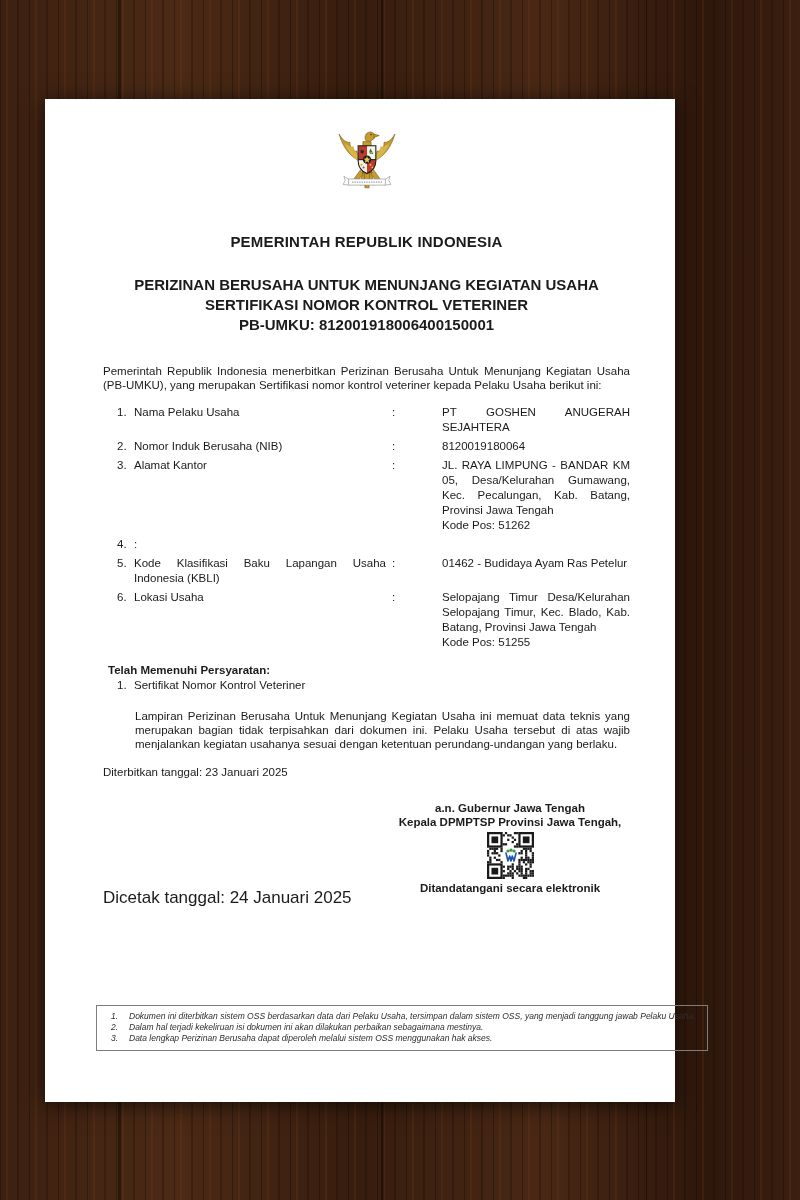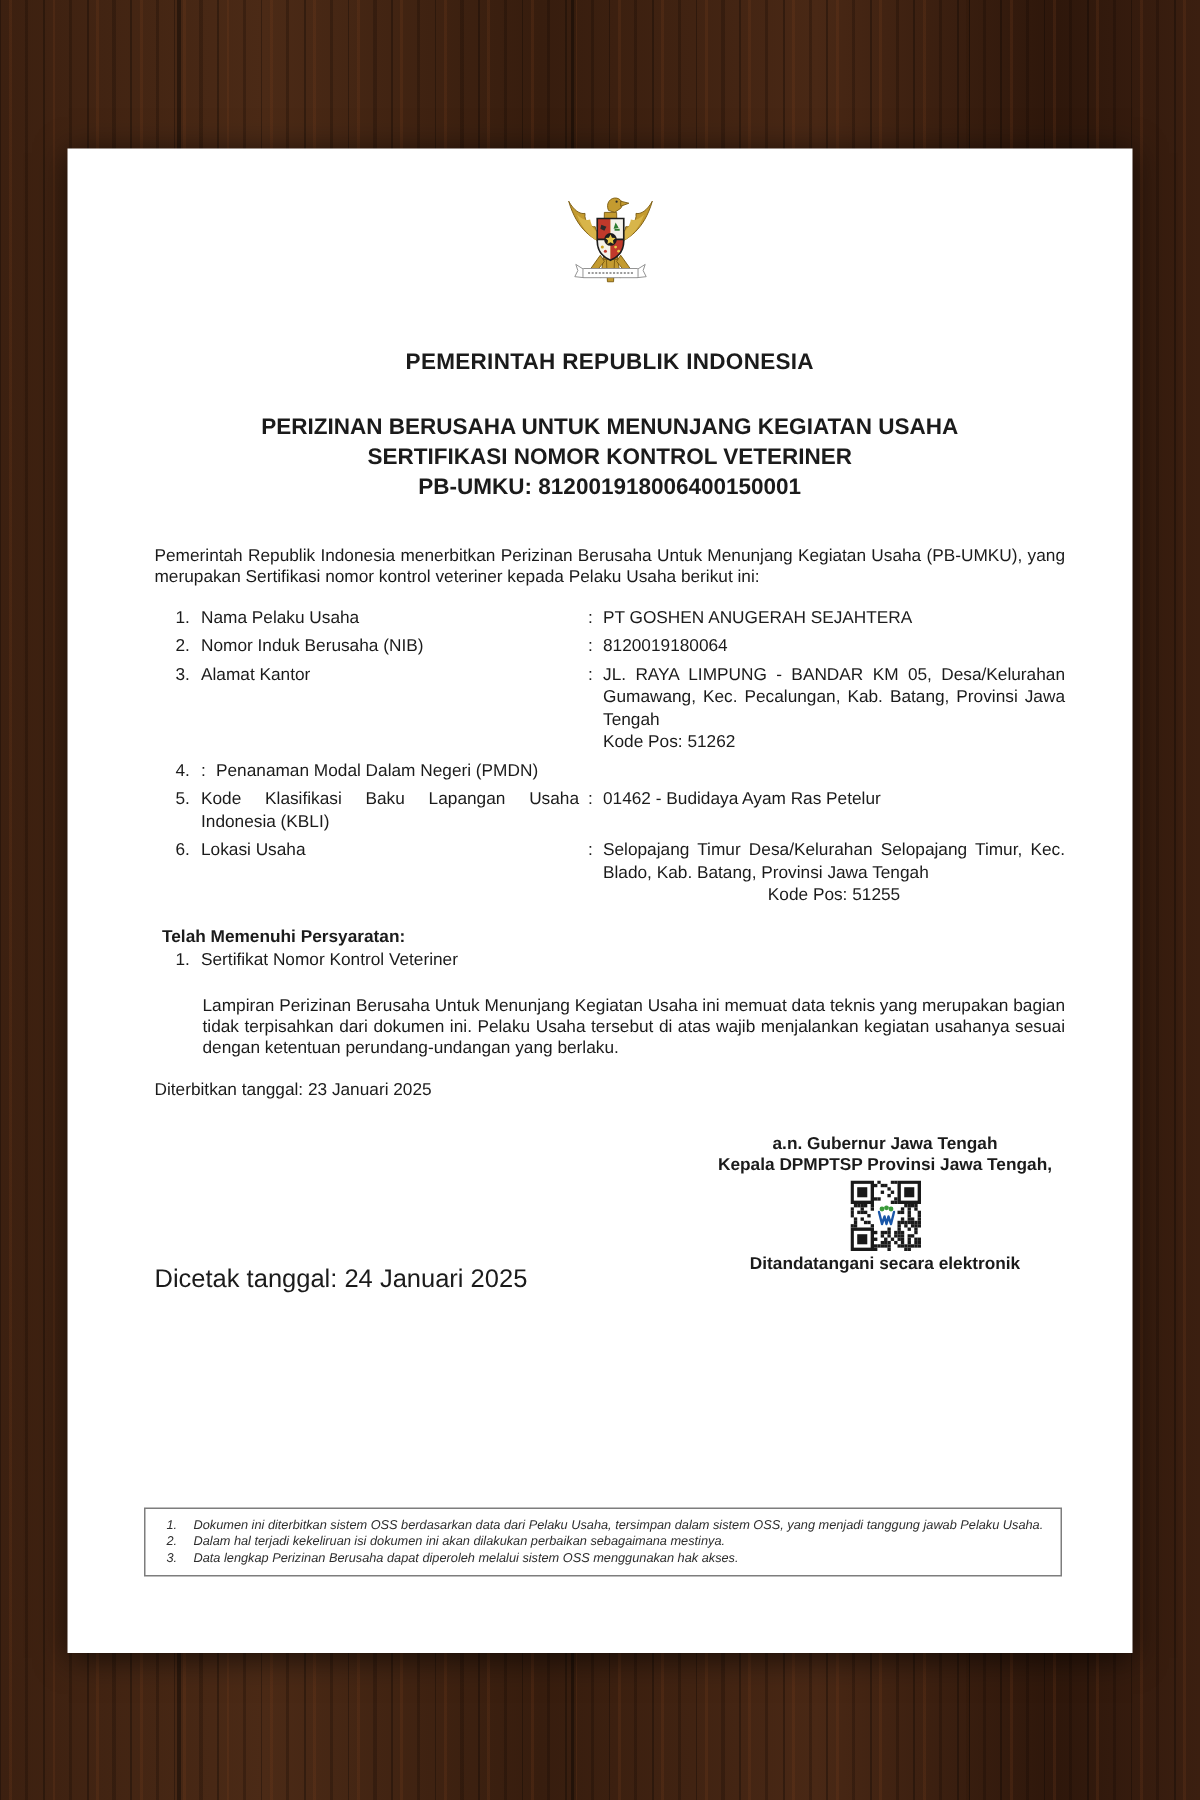--- a/index.html
+++ b/index.html
@@ -8,35 +8,35 @@
     font-family:"Liberation Sans", sans-serif;
     position:relative;
     background-color:#331a0e;
     background-image:
       repeating-linear-gradient(90deg, rgba(0,0,0,0.28) 0 1px, rgba(0,0,0,0) 1px 6px, rgba(120,62,28,0.22) 6px 8px, rgba(0,0,0,0) 8px 17px, rgba(15,6,2,0.25) 17px 19px, rgba(0,0,0,0) 19px 29px),
       repeating-linear-gradient(90deg, rgba(0,0,0,0) 0 118px, rgba(0,0,0,0.4) 118px 121px, rgba(0,0,0,0) 121px 263px),
       linear-gradient(90deg, #3c2010, #4b2a16 22%, #371d0e 45%, #492815 68%, #2e170b 88%, #3b1f10);
     overflow:hidden;
   }
   .paper {
-    position:absolute; left:45px; top:99px; width:710px; height:1003px;
+    position:absolute; left:45px; top:99px; width:630px; height:1003px;
     background:#ffffff; color:#1b1b1b;
     box-shadow:0 3px 20px rgba(0,0,0,0.65);
     padding:0 45px 0 58px;
   }
   .emblem-wrap { margin-top:26px; text-align:center; height:74px; }
   .gov-title { margin-top:34px; text-align:center; font-size:15px; font-weight:bold; letter-spacing:0.2px; }
   .doc-title { margin-top:25px; text-align:center; font-size:15px; font-weight:bold; line-height:20px; }
   .para { margin-top:29px; font-size:11.5px; line-height:14px; text-align:justify; }
   .fields { margin-top:13px; font-size:11.5px; }
   .frow { display:flex; margin-bottom:4px; line-height:15px; }
   .fnum { width:17px; flex:0 0 17px; margin-left:14px; }
   .flabel { width:258px; flex:0 0 258px; text-align:justify; padding-right:6px; }
   .fcolon { width:10px; flex:0 0 10px; }
-  .fvalue { flex:1; text-align:justify; }
+  .fvalue { flex:1; text-align:justify;margin-left:40px; }
   .req-head { margin-top:13px; font-size:11.5px; font-weight:bold; margin-left:5px; line-height:15px; }
   .req-item { display:flex; font-size:11.5px; line-height:15px; }
   .closing { margin-top:16px;margin-left:32px; }
   .issued { margin-top:14px; font-size:11.5px; line-height:14px; }
   .sigblock { width:252px; margin:22px -6px 0 auto; text-align:center; font-size:11.5px; }
   .sigline { font-weight:bold; line-height:14px; }
   .qr { width:47px; height:47px; margin:3px auto 2px auto; position:relative; background:#fff; }
   .qr svg { display:block; }
   .qr-logo { position:absolute; left:17px; top:16px; width:14px; height:15px; background:#fff; }
   .signote { font-weight:bold; line-height:14px; margin-top:2px; }
@@ -143,37 +143,36 @@
       <div class="fcolon">:</div>
       <div class="fvalue">
         <div>JL. RAYA LIMPUNG - BANDAR KM 05, Desa/Kelurahan Gumawang, Kec. Pecalungan, Kab. Batang, Provinsi Jawa Tengah</div>
         <div style="text-align:left;">Kode Pos: 51262</div>
       </div>
     </div>
 
     <div class="frow">
       <div class="fnum">4.</div>
       <div class="fcolon">:</div>
-      <div class="fvalue">Penanaman Modal Dalam Negeri (PMDN)</div>
     </div>
 
     <div class="frow">
       <div class="fnum">5.</div>
       <div class="flabel">Kode Klasifikasi Baku Lapangan Usaha Indonesia (KBLI)</div>
       <div class="fcolon">:</div>
       <div class="fvalue" style="text-align:left;">01462 - Budidaya Ayam Ras Petelur</div>
     </div>
 
     <div class="frow">
       <div class="fnum">6.</div>
       <div class="flabel">Lokasi Usaha</div>
       <div class="fcolon">:</div>
       <div class="fvalue">
         <div>Selopajang Timur Desa/Kelurahan Selopajang Timur, Kec. Blado, Kab. Batang, Provinsi Jawa Tengah</div>
-        <div style="text-align:center;">Kode Pos: 51255</div>
+        <div style="text-align:left;">Kode Pos: 51255</div>
       </div>
     </div>
 
   </div>
 
   <div class="req-head">Telah Memenuhi Persyaratan:</div>
   <div class="req-item">
     <div class="fnum">1.</div>
     <div>Sertifikat Nomor Kontrol Veteriner</div>
   </div>

